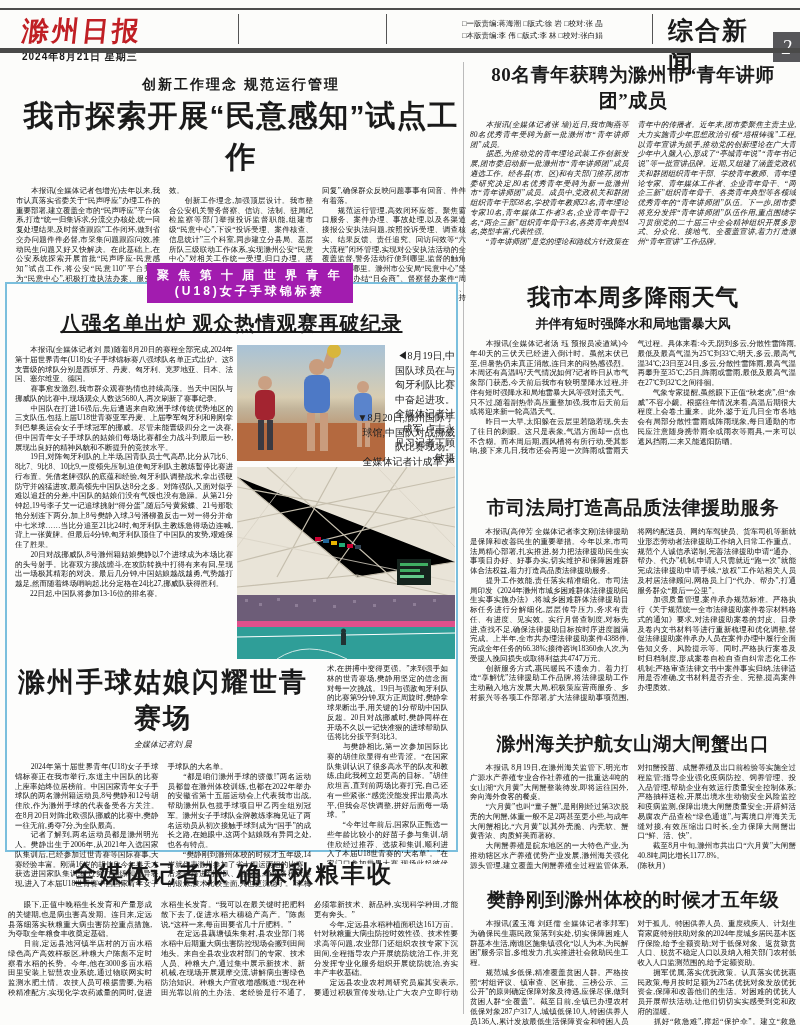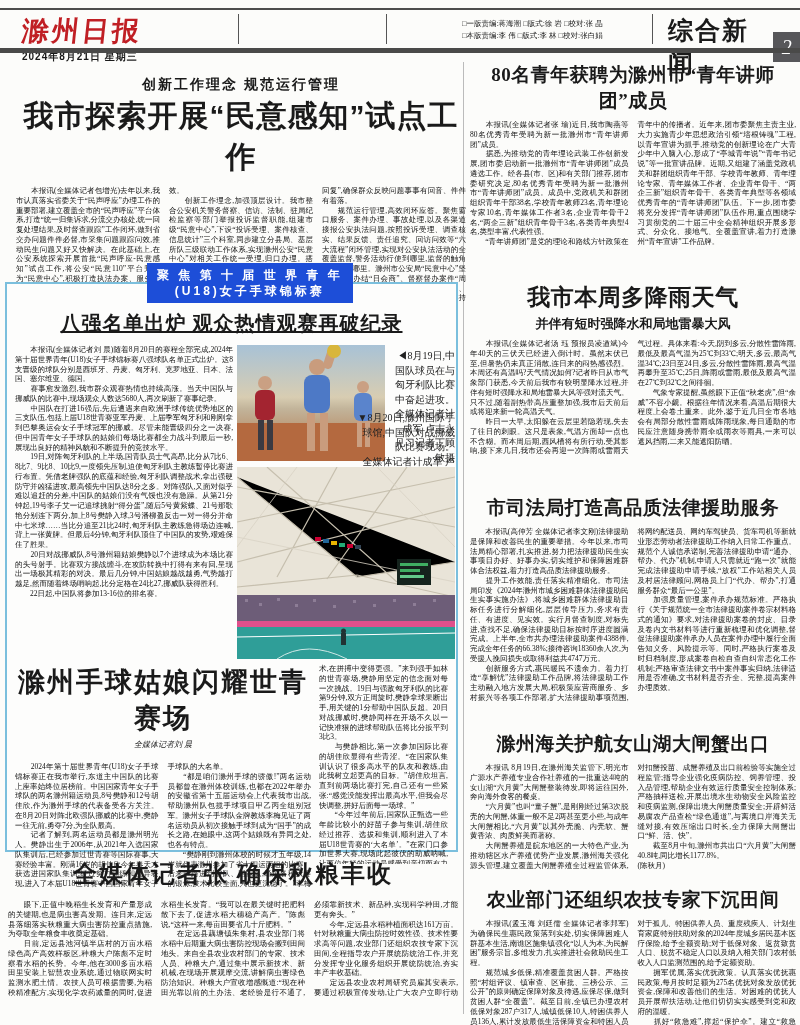--- a/index.html
+++ b/index.html
@@ -43,47 +43,47 @@
     font-size:7.5px; line-height:1.3; text-align:justify; white-space:pre-line;
     overflow:hidden; color:#111;
   }
   .cols3 { column-count:3; column-gap:9px; }
   .cols2 { column-count:2; column-gap:9px; }
   
   .main-story { position:absolute; left:16px; top:60px; width:450px;margin-top:16px; }
   .main-story .headline { font-size:30px; letter-spacing:1px; margin-top:2px; font-family:"Liberation Sans", sans-serif; }
   .main-story .body { height:118px; margin-top:8px; }
   .sports-box { position:absolute; left:5px; top:282px; width:453px; height:570px; border:2px solid #7bbfdd; background:#fdfdfc; }
-  .focus-badge { position:absolute; left:140px; top:-21px; background:#1d4ed8; color:#fff; padding:4px 10px;
+  .focus-badge { position:absolute; left:140px; top:-21px; background:#a21caf; color:#fff; padding:4px 10px;
     font-size:12px; font-weight:bold; letter-spacing:3px; text-align:center; line-height:1.35; font-family:"Liberation Sans", sans-serif; white-space:pre-line; }
   .sports-h1 { font-size:20px; letter-spacing:1px; margin-top:26px;text-decoration:underline; }
   .sports-row { display:flex; gap:4px; padding:8px 8px 0 8px; }
   .sports-row .body { width:218px; height:312px; flex:0 0 218px; }
   .collage { position:relative; flex:1; height:315px; }
   .photo1 { position:absolute; left:0; top:0; width:148px; height:116px; }
   .cap1 { position:absolute; left:152px; top:4px; width:66px; }
   .cap2 { position:absolute; left:116px; top:66px; width:102px; }
   .caption { font-size:10px; line-height:1.45; text-align:right; white-space:pre-line; color:#222; }
   .photo2 { position:absolute; left:0; top:122px; width:218px; height:192px; }
-  .sports-sec2 { display:flex; gap:8px; padding:4px 8px 0 8px; }
+  .sports-sec2 { display:flex; gap:16px; padding:4px 8px 0 8px; }
   .sec2-left { flex:0 0 296px; }
   .sports-h2 { font-size:27px; letter-spacing:2px; }
   .sec2-left .body { height:128px; margin-top:12px; }
   .sec2-right { flex:1; }
   .sec2-right .body { height:200px; }
   .farm-story { position:absolute; left:8px; top:858px; width:450px; }
   .farm-story .headline { font-size:24px; letter-spacing:2px; }
   .farm-story .body { height:100px; margin-top:10px; }
   
   .sidebar { position:absolute; left:470px; top:62px; width:326px; }
   .sb-article { margin-bottom:12px; }
   .sb-h { font-size:19px; letter-spacing:0.5px; }
   .sb-sub { text-align:center; font-size:13px; font-weight:bold; margin-top:2px; font-family:"Liberation Sans", sans-serif; }
   .sb-body { margin-top:6px; }
-  .sb0 .sb-body { height:148px; }
+  .sb0 .sb-body { height:148px;font-style:italic; }
   .sb1 { margin-top:14px; } .sb1 .sb-h { font-size:23px; } .sb1 .sb-body { height:140px; }
   .sb2 { margin-top:16px; } .sb2 .sb-body { height:190px; }
   .sb3 { margin-top:14px; } .sb3 .sb-body { height:112px; }
   .sb4 { margin-top:12px; } .sb4 .sb-body { height:160px; }
 </style>
 </head>
 <body>
 
 <div class="page">
 
@@ -259,21 +259,21 @@
     </div>
     <div class="sb-article sb3">
       <div class="headline sb-h">滁州海关护航女山湖大闸蟹出口</div>
       <div class="body cols2 sb-body">　　本报讯  8月19日,在滁州海关监管下,明光市广源水产养殖专业合作社养殖的一批重达4吨的女山湖“六月黄”大闸蟹整装待发,即将运往国外,奔向海外食客的餐桌。
 　　“六月黄”也叫“童子蟹”,是刚刚经过第3次脱壳的大闸蟹,体重一般不足2两甚至更小些,与成年大闸蟹相比,“六月黄”以其外壳脆、内壳软、蟹黄香浓、肉质鲜美而著称。
 　　大闸蟹养殖是皖东地区的一大特色产业,为推动辖区水产养殖优势产业发展,滁州海关强化源头管理,建立覆盖大闸蟹养殖全过程监管体系,对扣蟹投苗、成蟹养殖及出口前检验等实施全过程监管;指导企业强化疫病防控、饲养管理、投入品管理,帮助企业有效运行质量安全控制体系;严格抽样送检,开展出境水生动物安全风险监控和疫病监测,保障出境大闸蟹质量安全;开辟鲜活易腐农产品查检“绿色通道”,与离境口岸海关无缝对接,有效压缩出口时长,全力保障大闸蟹出口“鲜、活、快”。
 　　截至8月中旬,滁州市共出口“六月黄”大闸蟹40.8吨,同比增长1177.8%。
 (陈秋月)</div>
     </div>
     <div class="sb-article sb4">
-      <div class="headline sb-h">农业部门还组织农技专家下沉田间</div>
+      <div class="headline sb-h">樊静刚到滁州体校的时候才五年级</div>
       <div class="body cols2 sb-body">　　本报讯(孟玉海 刘廷儒 全媒体记者李邦军)为确保民生惠民政策落到实处,切实保障困难人群基本生活,南谯区施集镇强化“以人为本,为民解困”服务宗旨,多维发力,扎实推进社会救助民生工程。
 　　规范城乡低保,精准覆盖贫困人群。严格按照“村组评议、镇审查、区审批、三榜公示、三公开”的原则确定保障对象及待遇,应保尽保,做到贫困人群“全覆盖”。截至目前,全镇已办理农村低保对象287户317人,城镇低保10人,特困供养人员136人,累计发放最低生活保障资金和特困人员供养资金316.63万元。
 　　城乡医疗救助,送温暖解民忧。严格按照城乡医疗大病救助审批流程,帮助贫困群众解决“看病难、看病贵”的问题。截至7月底,办理城乡医疗大病救助71件,发放大病救助资金981653元。对于孤儿、特困供养人员、重度残疾人、计划生育家庭特别扶助对象的2024年度城乡居民基本医疗保险,给予全额资助;对于低保对象、返贫致贫人口、脱贫不稳定人口以及纳入相关部门农村低收入人口监测范围的,给予定额资助。
 　　拥军优属,落实优抚政策。认真落实优抚惠民政策,每月按时足额为275名优抚对象发放优抚资金,保障和改善他们的生活。对困难的优抚人员开展帮扶活动,让他们切切实实感受到党和政府的温暖。
 　　抓好“救急难”,撑起“保护伞”。建立“救急难”发现机制,及时主动了解、掌握辖区疑似突发事件、意外事故、重大疾病等造成的特殊困难情况;启动村镇区三级联动机制,方便群众办理救助申请,做到急难对象“早发现、早受理、早救助”。今年以来,全镇各村(社区)共救助急难对象13人次,发放救助金10500元。</div>
     </div>
   </div>
 
 </div>
 

